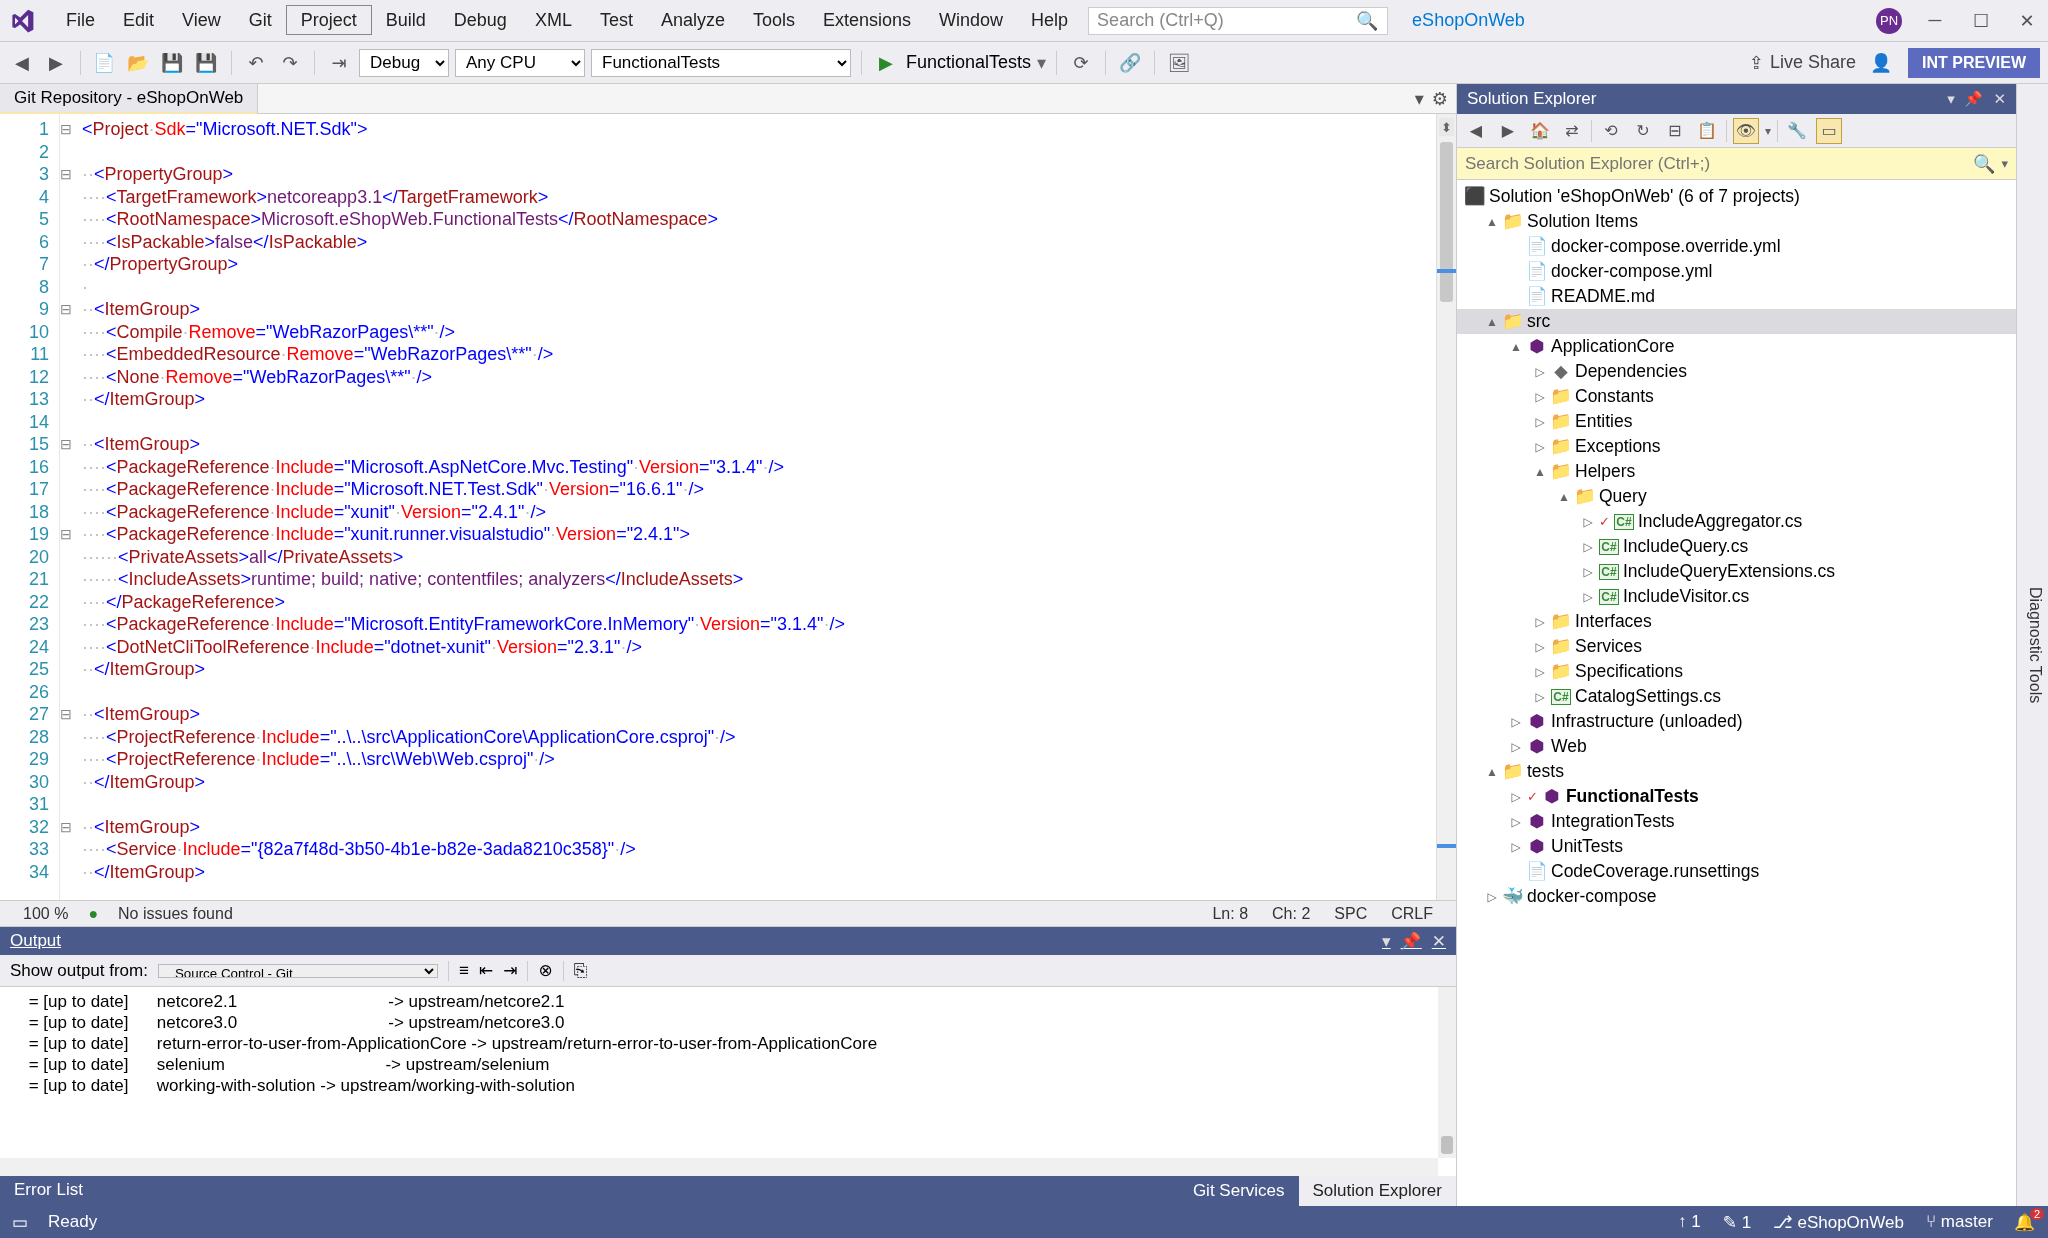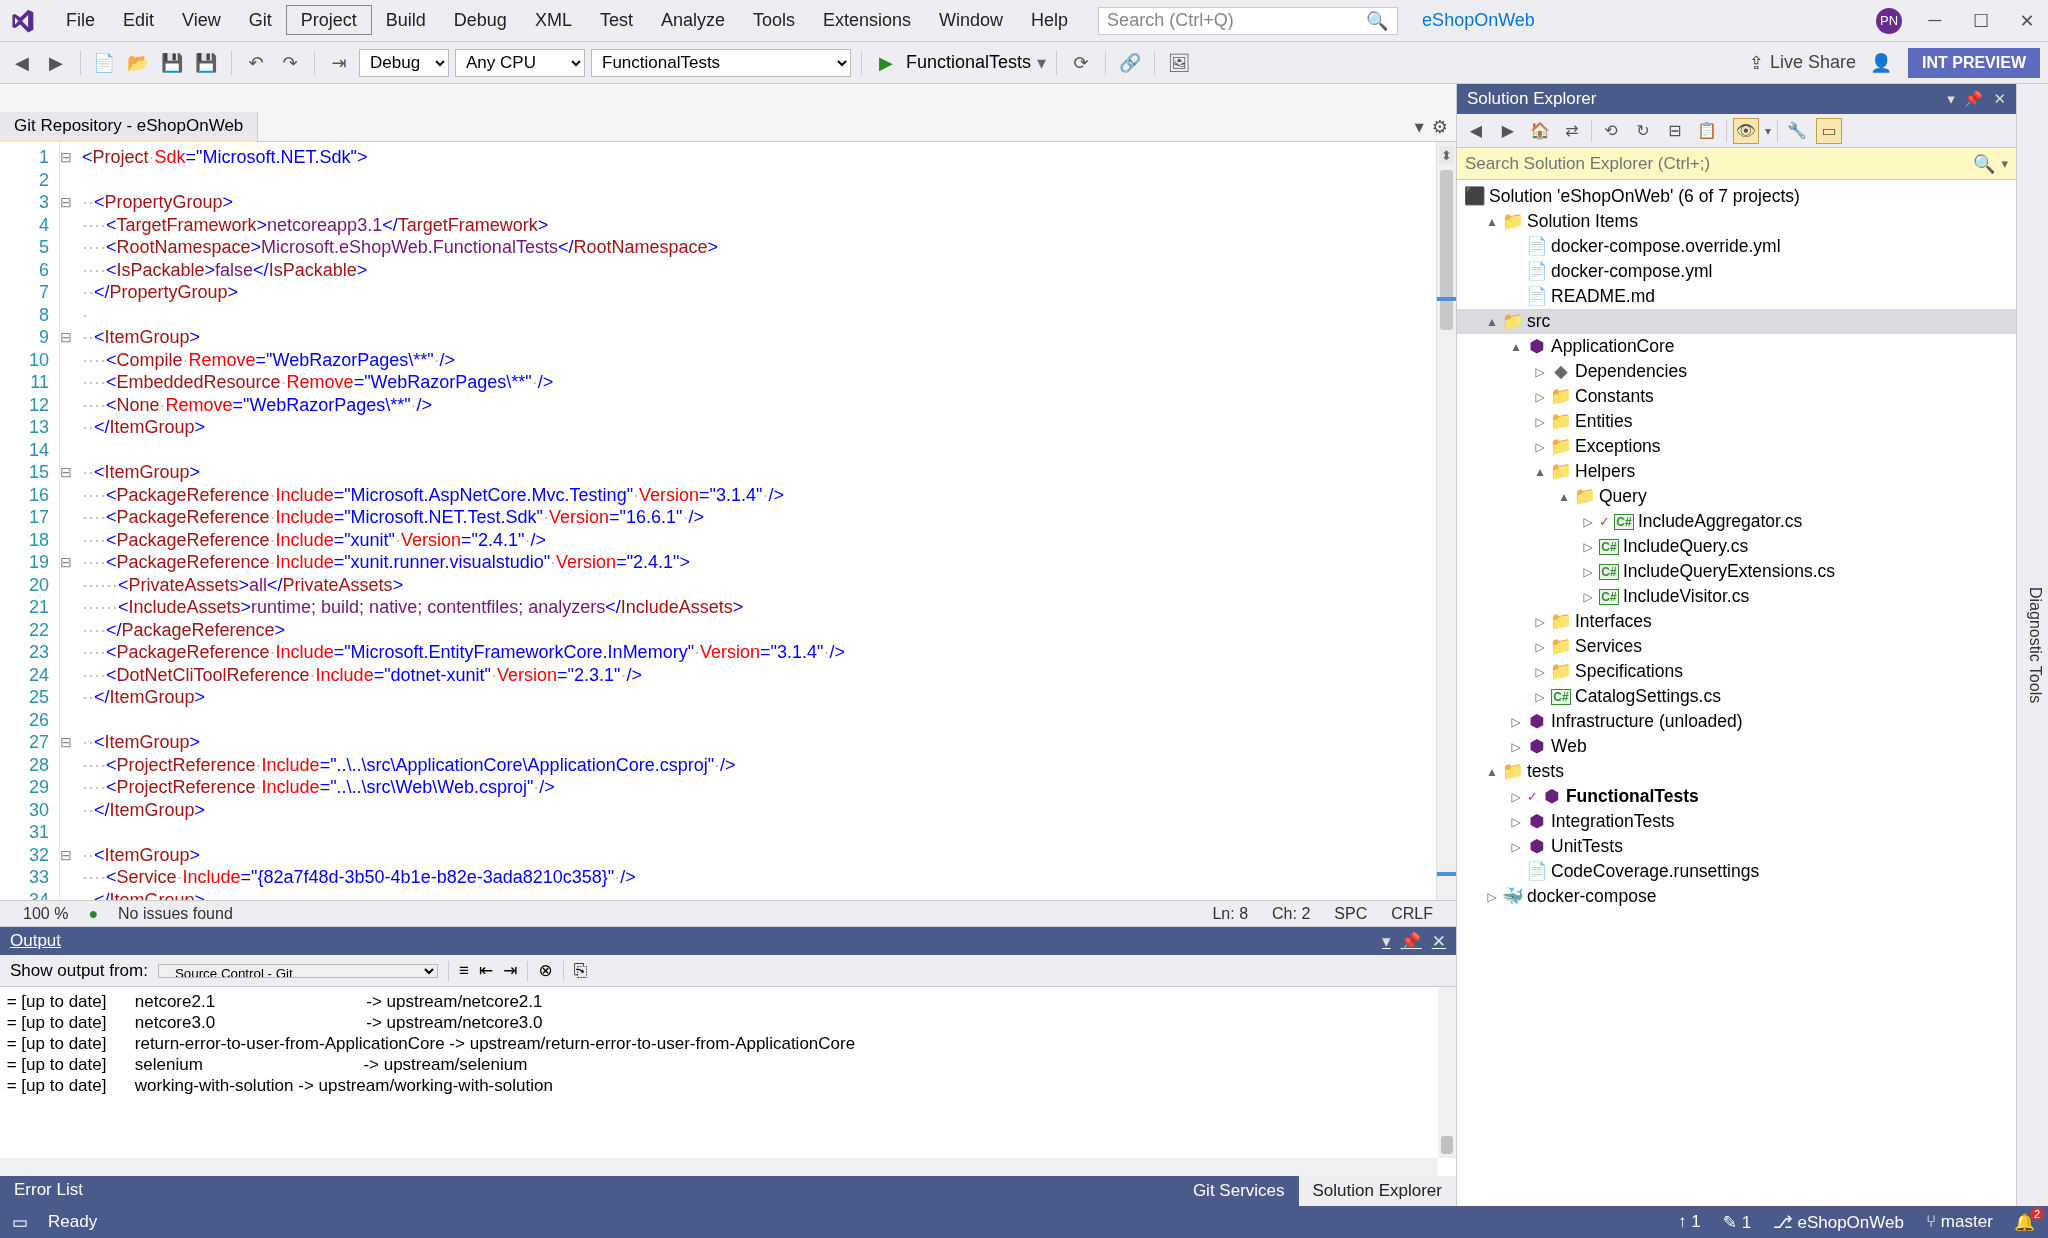--- a/index.html
+++ b/index.html
@@ -1,38 +1,38 @@
 <!DOCTYPE html>
 <html><head>
 <meta charset="utf-8">
 <style>
 * { box-sizing: border-box; margin: 0; padding: 0; font-family: 'Segoe UI', Tahoma, sans-serif; }
 body { width: 2048px; height: 1238px; background: #f5f5f5; font-size: 18px; overflow: hidden; display: flex; flex-direction: column; }
 .menubar { height: 42px; background: #eeeef2; display: flex; align-items: center; padding: 0 8px; gap: 0; border-bottom: 1px solid #ccc; }
 .menubar .logo { width: 32px; height: 32px; margin-right: 12px; display: flex; align-items: center; }
 .menubar .menu-item { padding: 4px 14px; cursor: pointer; font-size: 18px; color: #222; }
 .menubar .menu-item.boxed { border: 1px solid #888; }
-.menubar .search { margin-left: 16px; width: 300px; height: 28px; border: 1px solid #ccc; background: #fff; display: flex; align-items: center; padding: 0 8px; color: #888; }
+.menubar .search { margin-left: 6px; width: 300px; height: 28px; border: 1px solid #ccc; background: #fff; display: flex; align-items: center; padding: 0 8px; color: #888; }
 .menubar .search .sicon { margin-left: auto; color: #555; }
 .menubar .proj-name { margin-left: 24px; color: #0078d4; font-size: 18px; }
 .menubar .right-controls { margin-left: auto; display: flex; align-items: center; gap: 20px; }
 .menubar .avatar { width: 26px; height: 26px; border-radius: 50%; background: #6b2c91; color: #fff; font-size: 13px; display: flex; align-items: center; justify-content: center; }
 .menubar .win-btn { width: 26px; height: 26px; display: flex; align-items: center; justify-content: center; color: #555; cursor: pointer; }
 
 .toolbar { height: 42px; background: #eeeef2; display: flex; align-items: center; padding: 0 8px; gap: 6px; border-bottom: 1px solid #ccc; }
 .toolbar .tb-btn { width: 28px; height: 28px; display: flex; align-items: center; justify-content: center; color: #555; cursor: pointer; }
 .toolbar .tb-sep { width: 1px; height: 24px; background: #ccc; margin: 0 4px; }
 .toolbar select { height: 28px; border: 1px solid #bbb; background: #fff; padding: 0 6px; font-size: 17px; }
 .toolbar .play { color: #2a8a2a; font-size: 18px; }
 .toolbar .right { margin-left: auto; display: flex; align-items: center; gap: 12px; }
 .toolbar .preview-btn { background: #5c6bc0; color: #fff; padding: 6px 14px; font-size: 16px; font-weight: 600; }
 .toolbar .liveshare { color: #444; display: flex; align-items: center; gap: 6px; }
 
 .main-area { flex: 1; display: flex; min-height: 0; }
-.editor-col { flex: 1; display: flex; flex-direction: column; min-width: 0; margin-top: 28px; }
+.editor-col { flex: 1; display: flex; flex-direction: column; min-width: 0; }
 .tabs-row { height: 30px; background: #f5f5f5; display: flex; align-items: stretch; border-bottom: 1px solid #ccc; }
 .tab { padding: 4px 14px; font-size: 17px; display: flex; align-items: center; gap: 8px; border-right: 1px solid #ccc; background: #eeeef2; cursor: pointer; position: relative; }
 .tab.active { background: #f8e8b0; }
 .tab .pin { font-size: 14px; color: #666; }
 .tab .close { font-size: 16px; color: #666; }
 .tabs-row .tab-first { background: #e8e8ec; }
 .tabs-row .tab-tools { margin-left: auto; display: flex; align-items: center; padding: 0 8px; gap: 8px; color: #555; }
 
 .code-area { flex: 1; display: flex; background: #fff; font-family: Consolas, monospace; font-size: 18px; overflow: hidden; position: relative; }
 .gutter { width: 60px; background: #fff; border-right: 1px solid #e8e8e8; text-align: right; padding: 4px 10px 4px 0; color: #2b91af; line-height: 22.5px; }
@@ -51,21 +51,21 @@
 .status-code { height: 26px; background: #eeeef2; border-top: 1px solid #ccc; display: flex; align-items: center; padding: 0 23px; font-size: 16px; color: #333; gap: 20px; }
 .status-code .ok { color: #2a8a2a; }
 .status-code .right-status { margin-left: auto; display: flex; gap: 24px; }
 
 .output-panel { height: 250px; display: flex; flex-direction: column; border-top: 1px solid #ccc; }
 .output-header { height: 28px; background: #4a5a8a; color: #fff; display: flex; align-items: center; padding: 0 10px; font-size: 17px; text-decoration: underline; }
 .output-header .oh-right { margin-left: auto; display: flex; gap: 10px; color: #ddd; }
 .output-toolbar { height: 32px; background: #eeeef2; display: flex; align-items: center; padding: 0 10px; gap: 10px; font-size: 17px; border-bottom: 1px solid #ccc; }
 .output-toolbar select { height: 14px; border: 1px solid #bbb; width: 280px; padding: 0 12px; }
 .output-toolbar .ot-sep { width: 1px; height: 20px; background: #ccc; }
-.output-body { flex: 1; background: #fff; font-family: Consolas, monospace; font-size: 17px; padding: 4px 2px; white-space: pre; line-height: 21px; overflow: hidden; position: relative; }
+.output-body { flex: 1; background: #fff; font-family: Consolas, monospace; font-size: 17px; padding: 4px 24px; white-space: pre; line-height: 21px; overflow: hidden; position: relative; }
 .output-scroll-v { position: absolute; top: 0; right: 0; width: 18px; bottom: 18px; background: #f0f0f0; }
 .output-scroll-v .th { position: absolute; left: 3px; right: 3px; bottom: 4px; height: 18px; background: #c0c0c0; border-radius: 3px; }
 .output-scroll-h { position: absolute; bottom: 0; left: 0; right: 18px; height: 18px; background: #f0f0f0; }
 
 .bottom-tabs { height: 30px; background: #4a5a8a; display: flex; align-items: stretch; }
 .bottom-tabs .bt-tab { padding: 4px 14px; color: #fff; font-size: 17px; cursor: pointer; display: flex; align-items: center; }
 .bottom-tabs .bt-tab.active { background: #eeeef2; color: #222; }
 .bottom-tabs .bt-right { margin-left: auto; display: flex; }
 
 .solution-panel { width: 560px; background: #f5f5f5; border-left: 1px solid #ccc; display: flex; flex-direction: column; }

